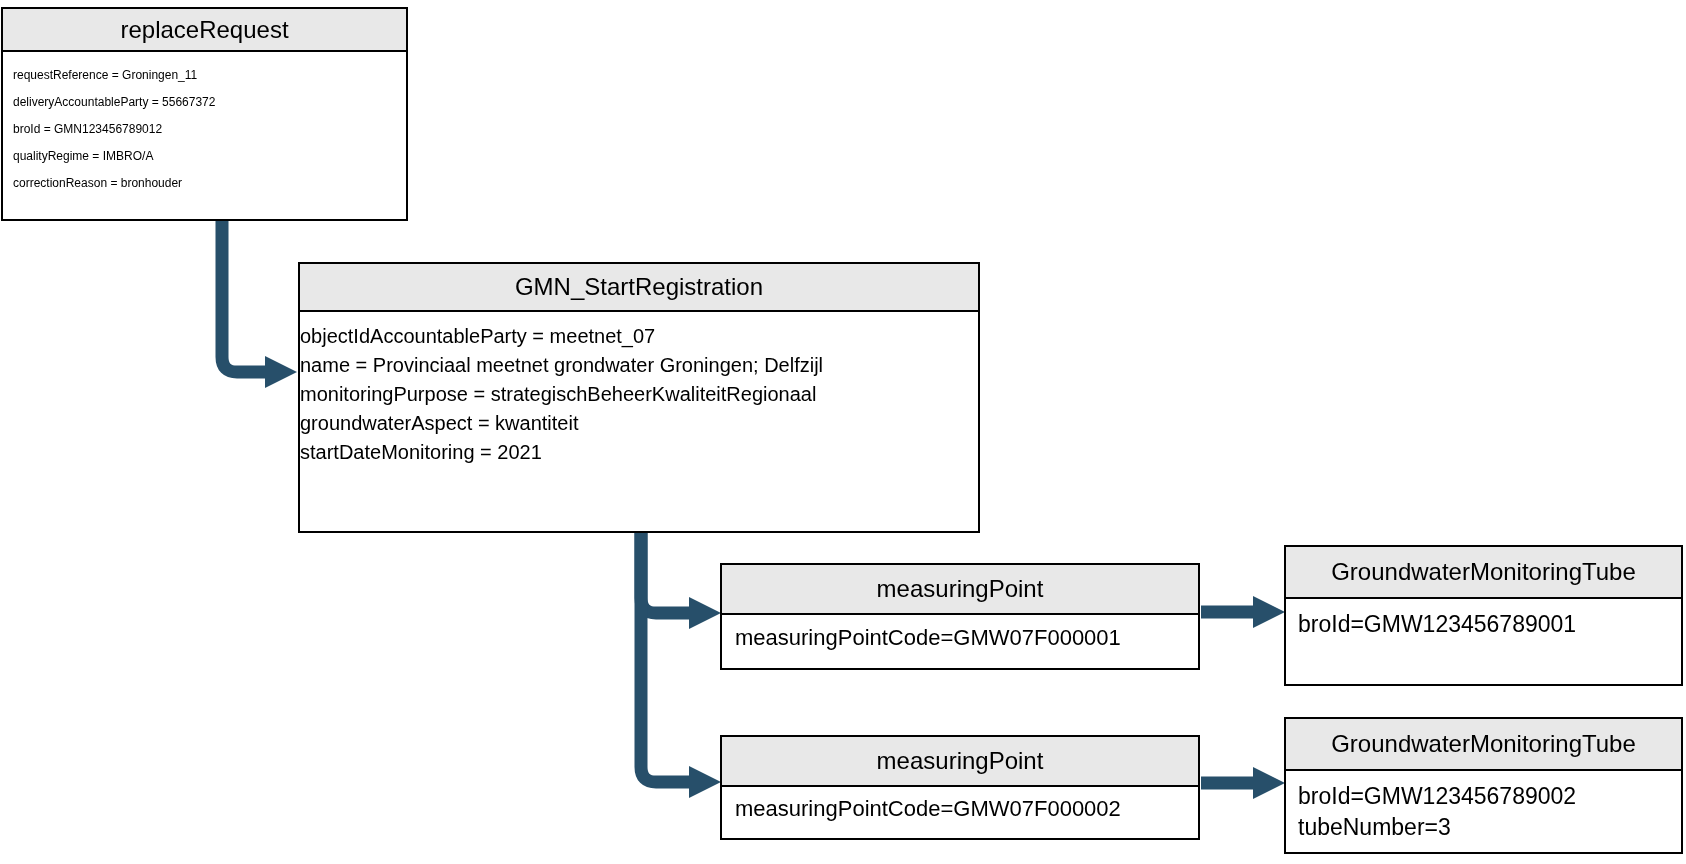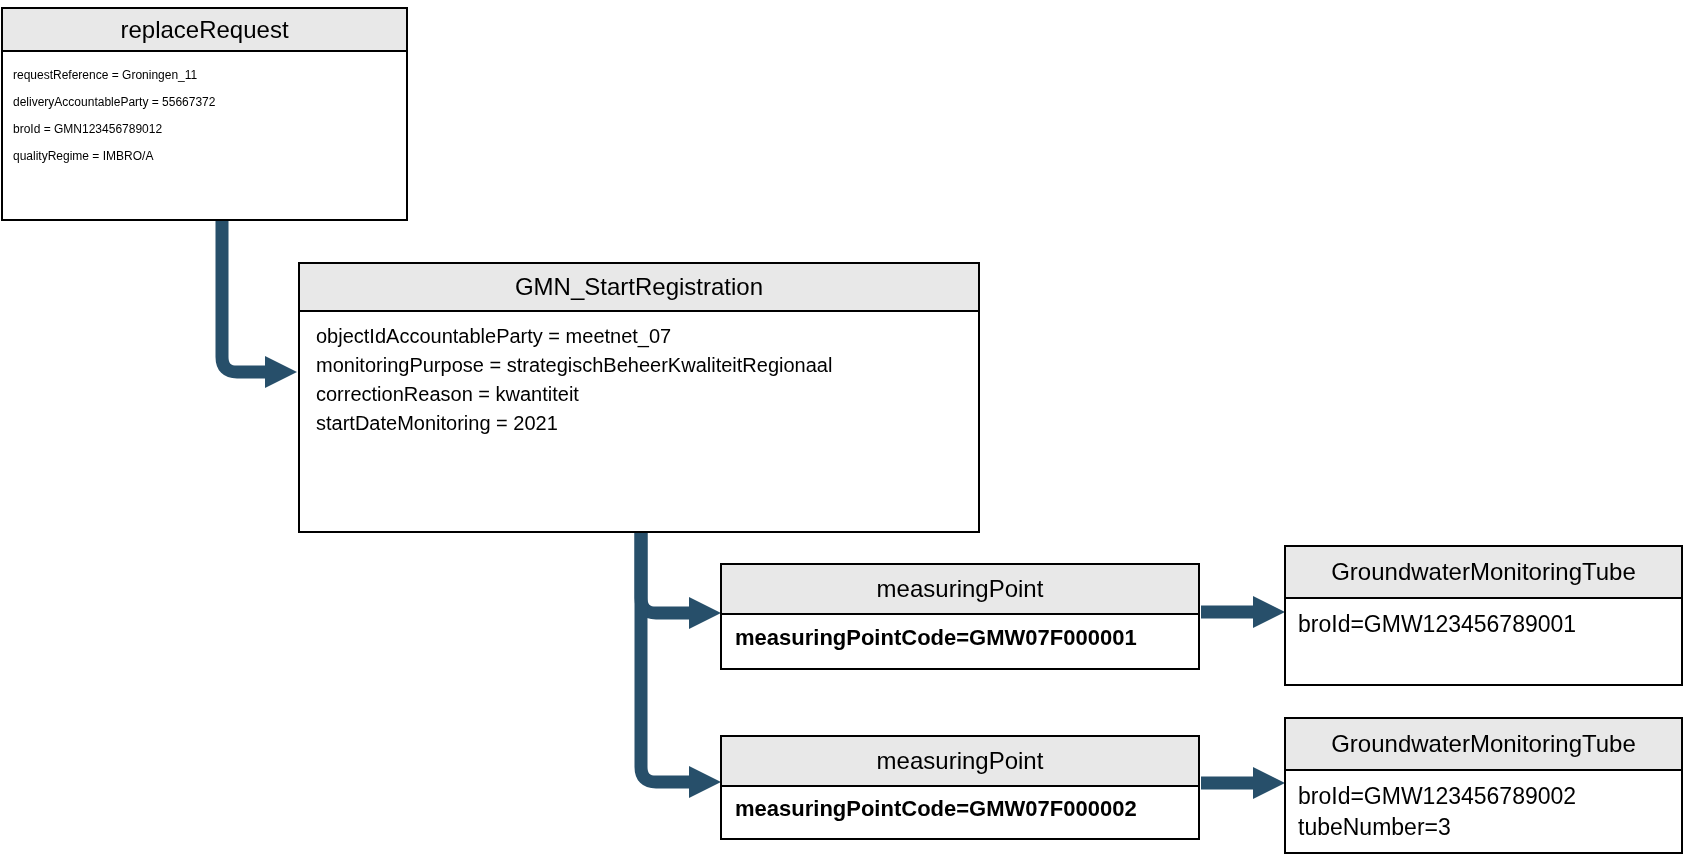--- a/index.html
+++ b/index.html
@@ -46,29 +46,29 @@
   .attr{white-space:nowrap;}
 
   
   .n-replace{left:1px;top:7px;width:407px;height:214px;}
   .n-replace .node-header{height:43px;}
   .n-replace .node-body{padding:10px 10px;font-size:12px;line-height:27px;}
 
   
   .n-gmn{left:298px;top:262px;width:682px;height:271px;}
   .n-gmn .node-header{height:48px;}
-  .n-gmn .node-body{padding:10px 16px;font-size:20px;line-height:29px;}
+  .n-gmn .node-body{padding:10px 0;font-size:20px;line-height:29px;}
 
   
   .n-mp1{left:720px;top:563px;width:480px;height:107px;}
   .n-mp2{left:720px;top:735px;width:480px;height:105px;}
   .n-mp1 .node-header,.n-mp2 .node-header{height:50px;}
   .n-mp1 .node-body,.n-mp2 .node-body{
     display:flex;align-items:center;
-    padding:0 0 8px 13px;font-size:22px;font-weight:bold;
+    padding:0 0 8px 13px;font-size:22px;
   }
 
   
   .n-tube1{left:1284px;top:545px;width:399px;height:141px;}
   .n-tube2{left:1284px;top:717px;width:399px;height:137px;}
   .n-tube1 .node-header,.n-tube2 .node-header{height:52px;}
   .n-tube1 .node-body,.n-tube2 .node-body{padding:10px 12px;font-size:23px;line-height:31px;border-radius:20px;}
 </style>
 </head>
 <body>
@@ -98,29 +98,31 @@
     </g>
   </svg>
 
   <div class="node n-replace">
     <div class="node-header">replaceRequest</div>
     <div class="node-body">
       <div class="attr">requestReference = Groningen_11</div>
       <div class="attr">deliveryAccountableParty = 55667372</div>
       <div class="attr">broId = GMN123456789012</div>
       <div class="attr">qualityRegime = IMBRO/A</div>
+      <div class="attr">correctionReason = bronhouder</div>
     </div>
   </div>
 
   <div class="node n-gmn">
     <div class="node-header">GMN_StartRegistration</div>
     <div class="node-body">
       <div class="attr">objectIdAccountableParty = meetnet_07</div>
+      <div class="attr">name = Provinciaal meetnet grondwater Groningen; Delfzijl</div>
       <div class="attr">monitoringPurpose = strategischBeheerKwaliteitRegionaal</div>
-      <div class="attr">correctionReason = kwantiteit</div>
+      <div class="attr">groundwaterAspect = kwantiteit</div>
       <div class="attr">startDateMonitoring = 2021</div>
     </div>
   </div>
 
   <div class="node n-mp1">
     <div class="node-header">measuringPoint</div>
     <div class="node-body">
       <div class="attr">measuringPointCode=GMW07F000001</div>
     </div>
   </div>

